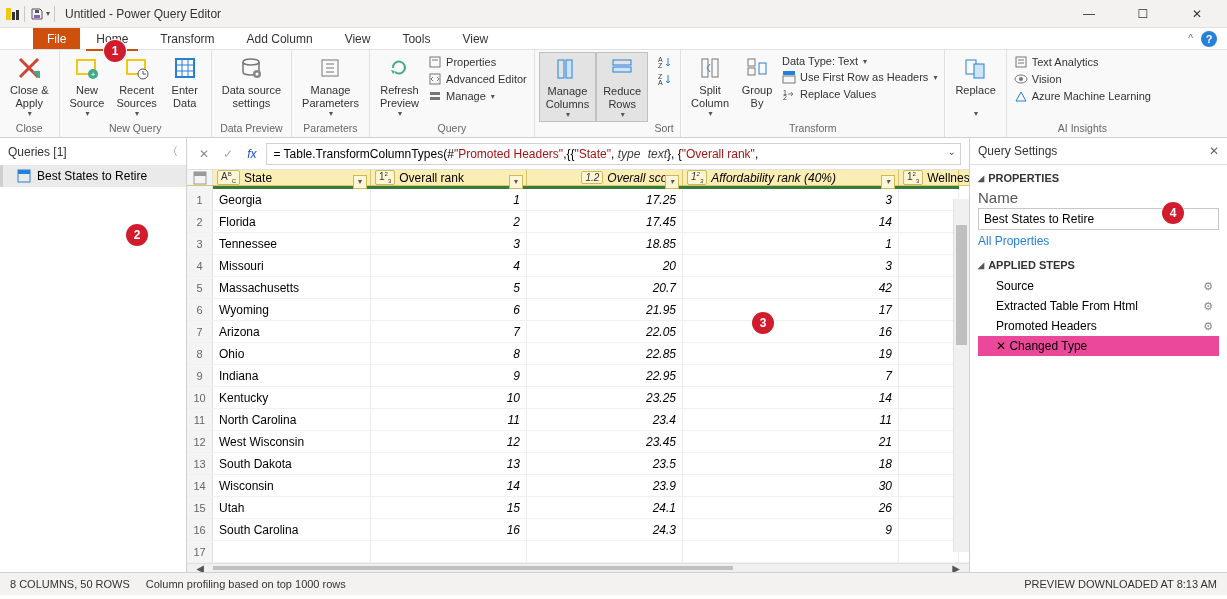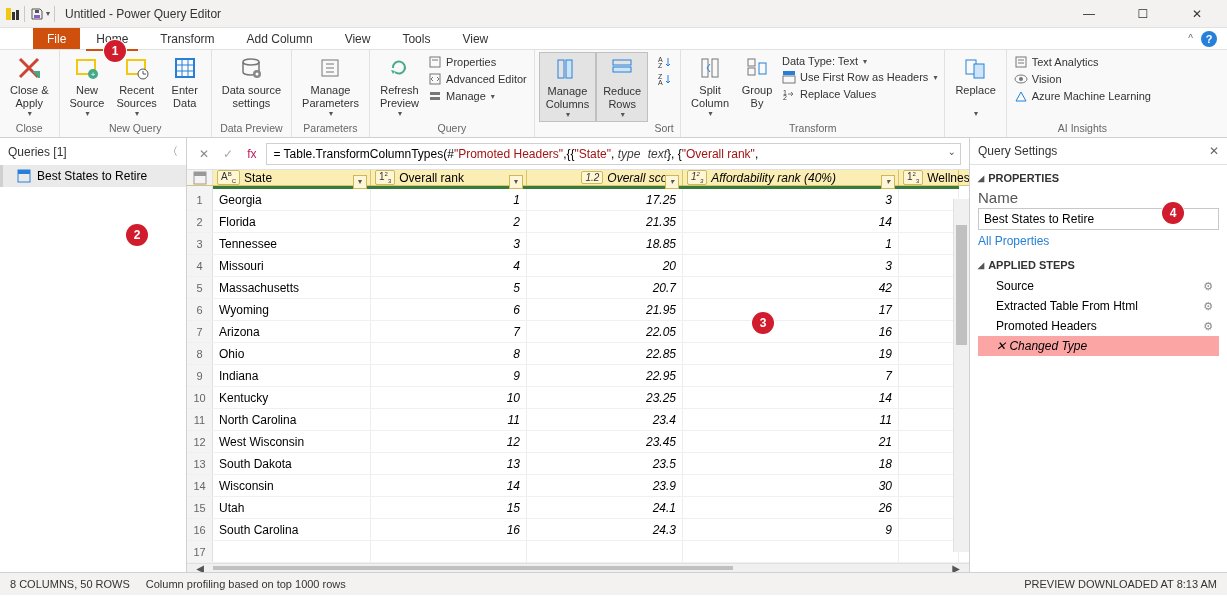--- a/index.html
+++ b/index.html
@@ -79,21 +79,21 @@
 .settings { width: 258px; border-left: 1px solid #d0d0d0; display: flex; flex-direction: column; font-size: 12px; }
 .settings .panehdr { border-bottom: 1px solid #e1e1e1; }
 .section { padding: 4px 8px; }
 .sechdr { font-weight: bold; font-size: 11px; text-transform: uppercase; display: flex; align-items: center; gap: 4px; color: #333; padding: 3px 0; }
 .sechdr::before { content: "◢"; font-size: 8px; transform: rotate(0deg); color: #555; }
 .propname { font-size: 15px; color: #555; margin-top: 2px; }
 .propinput { width: 100%; border: 1px solid #c8c8c8; padding: 3px 5px; font-size: 12px; margin-top: 2px; }
 .link { color: #2680d9; margin-top: 4px; display: inline-block; font-size: 12px; }
 .steps { margin-top: 2px; }
 .step { padding: 3px 6px 3px 18px; display: flex; align-items: center; justify-content: space-between; font-size: 12px; }
-.step.sel { background: #fca5a5; font-style: italic; }
+.step.sel { background: #ec4899; }
 .step .gear { color: #888; font-size: 11px; }
 
 
 .status { height: 23px; background: #f3f2f1; border-top: 1px solid #d0d0d0; display: flex; align-items: center; padding: 0 10px; font-size: 11px; color: #333; }
 .status .right { margin-left: auto; }
 
 
 .badge { position: absolute; width: 22px; height: 22px; border-radius: 50%; background: #d01c2c; color: #fff; font-size: 12px; font-weight: bold; display: flex; align-items: center; justify-content: center; z-index: 100; box-shadow: 0 0 0 1px #fff; }
 
 svg { display: block; }
@@ -464,21 +464,21 @@
           </svg>
         </span>
       <span>Best States to Retire</span>
     </div>
   </div>
 
   <div class="center">
     <div class="fxbar">
       <span class="fxbtn">✕</span>
       <span class="fxbtn" style="color:#aaa">✓</span>
-      <span class="fxbtn" style="color:#be185d">fx</span>
+      <span class="fxbtn" style="font-style:italic;color:#1d4ed8">fx</span>
       <div class="fxbox">
         <span>= Table.TransformColumnTypes(#</span><span class="kw-str">"Promoted Headers"</span><span>,{{</span><span class="kw-str">"State"</span><span>, </span><span class="kw-type">type</span> <span class="kw-type">text</span><span>}, {</span><span class="kw-str">"Overall rank"</span><span>,</span>
         <span class="expand">⌄</span>
       </div>
     </div>
     <div class="grid">
 
       <div class="grow ghdr">
         <div class="rowhdr">
             <svg width="14" height="14">
@@ -525,21 +525,21 @@
     <div class="cell c-state">Georgia</div>
     <div class="cell c-rank rankn">1</div>
     <div class="cell c-score">17.25</div>
     <div class="cell c-aff">3</div>
     <div class="cell c-well"></div>
           </div>
           <div class="grow">
             <div class="rowhdr">2</div>
     <div class="cell c-state">Florida</div>
     <div class="cell c-rank rankn">2</div>
-    <div class="cell c-score">21.35</div>
+    <div class="cell c-score">17.45</div>
     <div class="cell c-aff">14</div>
     <div class="cell c-well"></div>
           </div>
           <div class="grow">
             <div class="rowhdr">3</div>
     <div class="cell c-state">Tennessee</div>
     <div class="cell c-rank rankn">3</div>
     <div class="cell c-score">18.85</div>
     <div class="cell c-aff">1</div>
     <div class="cell c-well"></div>

